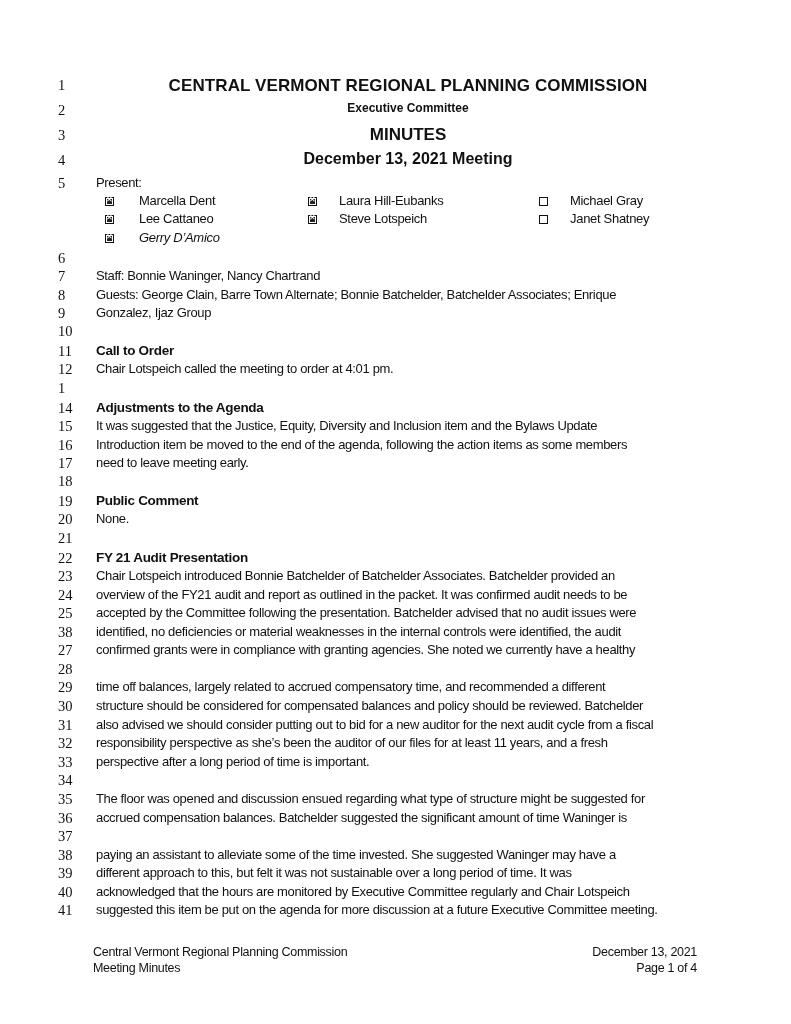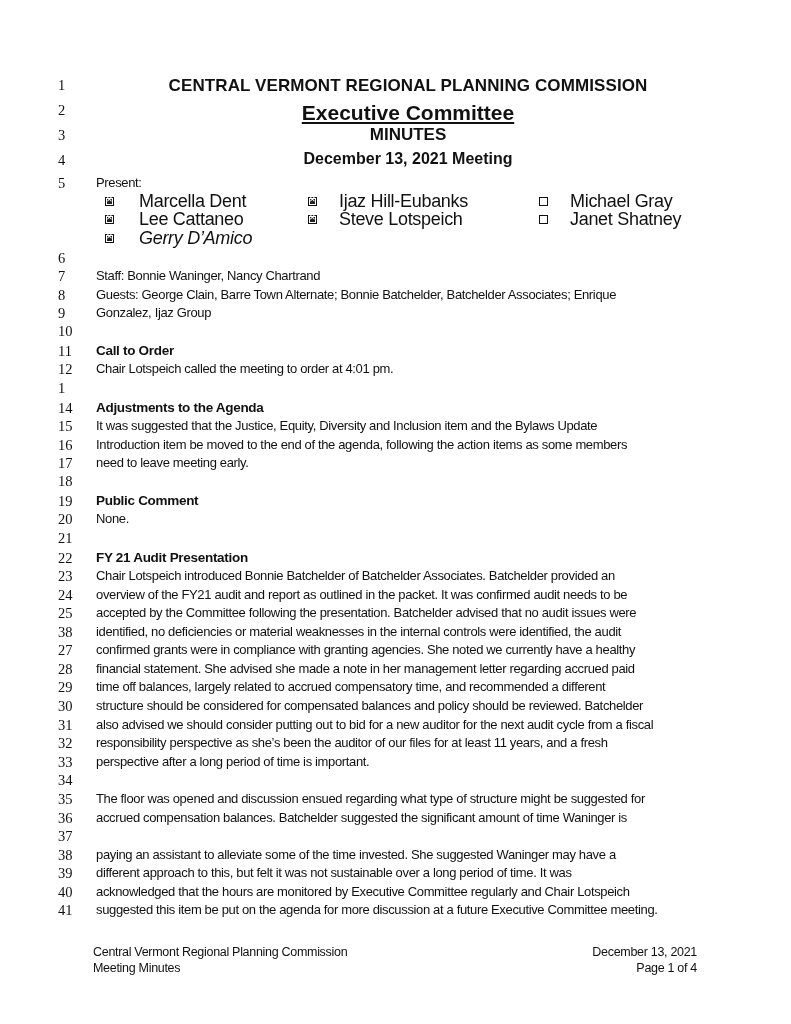--- a/index.html
+++ b/index.html
@@ -6,25 +6,25 @@
   body { width: 791px; height: 1024px; position: relative; overflow: hidden;
          font-family: "Liberation Sans", sans-serif; color: #111; }
   .page { position: absolute; left: 0; top: 0; width: 791px; height: 1024px; background: #fff; }
   .ln { position: absolute; left: 58px; width: 20px; font-family: "Liberation Serif", serif;
         font-size: 14.5px; line-height: 16px; color: #111; }
   .line { position: absolute; left: 96px; font-size: 13px; line-height: 16px; white-space: nowrap;
           letter-spacing: -0.35px; color: #111; }
   .center { position: absolute; left: 96px; width: 624px; text-align: center; font-weight: bold;
             white-space: nowrap; color: #111; }
   .t1 { font-size: 17px; letter-spacing: 0.1px; }
-  .t2 { font-size: 21px; text-decoration: underline; }
+  .t2 { font-size: 12px; }
   .t3 { font-size: 17px; }
   .t4 { font-size: 16px; }
   .heading { font-weight: bold; font-size: 13.5px; letter-spacing: -0.3px; }
-  .attendee { position: absolute; font-size: 18px; line-height: 16px; white-space: nowrap; letter-spacing: -0.3px; }
+  .attendee { position: absolute; font-size: 13px; line-height: 16px; white-space: nowrap; letter-spacing: -0.3px; }
   .cb { position: absolute; width: 9px; height: 9px; border: 1px solid #111; box-sizing: border-box; }
   .cb.checked { background: #fff; }
   .cb.checked::after { content: ""; position: absolute; left: 1px; top: 1px; width: 5px; height: 5px;
                        background: #222; }
   .cb.checked::before { content: "✕"; position: absolute; left: 0; top: -3px; font-size: 8px; color: #fff; z-index: 2; }
   .footer { position: absolute; font-size: 12.5px; line-height: 16px; white-space: nowrap; letter-spacing: -0.3px; }
 </style>
 </head>
 <body>
 
@@ -80,21 +80,21 @@
   <div class="center t4" style="top:150px">December 13, 2021 Meeting</div>
 
   <div class="line" style="top:175px">Present:</div>
 
   <div>
     <span class="cb checked" style="left:105px; top:197px;"></span>
     <span class="attendee" style="left:139px; top:193px;">Marcella Dent</span>
   </div>
   <div>
     <span class="cb checked" style="left:308px; top:197px;"></span>
-    <span class="attendee" style="left:339px; top:193px;">Ijaz Hill-Eubanks</span>
+    <span class="attendee" style="left:339px; top:193px;">Laura Hill-Eubanks</span>
   </div>
   <div>
     <span class="cb" style="left:539px; top:197px;"></span>
     <span class="attendee" style="left:570px; top:193px;">Michael Gray</span>
   </div>
   <div>
     <span class="cb checked" style="left:105px; top:215px;"></span>
     <span class="attendee" style="left:139px; top:211px;">Lee Cattaneo</span>
   </div>
   <div>
@@ -124,21 +124,20 @@
 
   <div class="line heading" style="top:493px">Public Comment</div>
   <div class="line" style="top:511px">None.</div>
 
   <div class="line heading" style="top:550px">FY 21 Audit Presentation</div>
   <div class="line" style="top:568px">Chair Lotspeich introduced Bonnie Batchelder of Batchelder Associates.  Batchelder provided an</div>
   <div class="line" style="top:587px">overview of the FY21 audit and report as outlined in the packet. It was confirmed audit needs to be</div>
   <div class="line" style="top:605px">accepted by the Committee following the presentation. Batchelder advised that no audit issues were</div>
   <div class="line" style="top:624px">identified, no deficiencies or material weaknesses in the internal controls were identified, the audit</div>
   <div class="line" style="top:642px">confirmed grants were in compliance with granting agencies.  She noted we currently have a healthy</div>
-  <div class="line" style="top:661px">financial statement.  She advised she made a note in her management letter regarding accrued paid</div>
   <div class="line" style="top:679px">time off balances, largely related to accrued compensatory time, and recommended a different</div>
   <div class="line" style="top:698px">structure should be considered for compensated balances and policy should be reviewed.  Batchelder</div>
   <div class="line" style="top:717px">also advised we should consider putting out to bid for a new auditor for the next audit cycle from a fiscal</div>
   <div class="line" style="top:735px">responsibility perspective as she’s been the auditor of our files for at least 11 years, and a fresh</div>
   <div class="line" style="top:754px">perspective after a long period of time is important.</div>
 
   <div class="line" style="top:791px">The floor was opened and discussion ensued regarding what type of structure might be suggested for</div>
   <div class="line" style="top:810px">accrued compensation balances.  Batchelder suggested the significant amount of time Waninger is</div>
   <div class="line" style="top:847px">paying an assistant to alleviate some of the time invested.  She suggested Waninger may have a</div>
   <div class="line" style="top:865px">different approach to this, but felt it was not sustainable over a long period of time.   It was</div>

